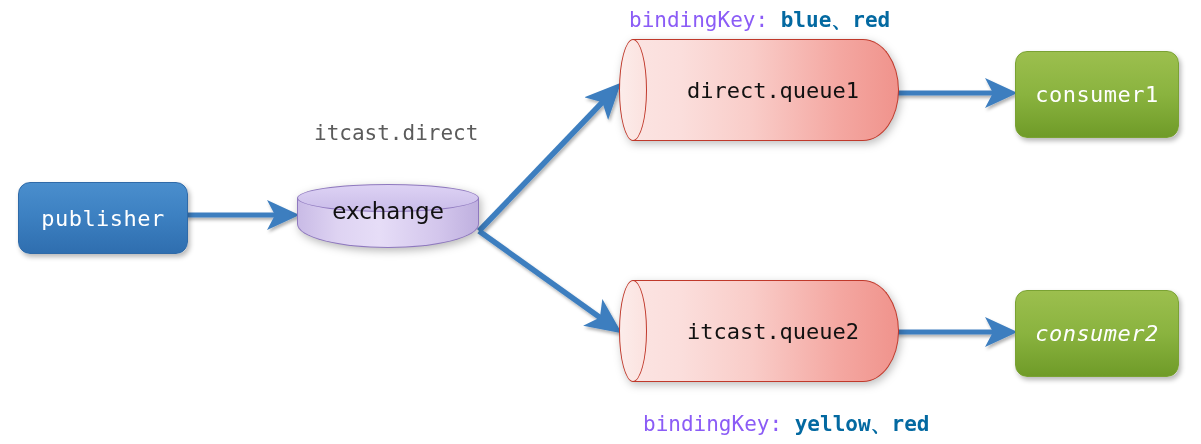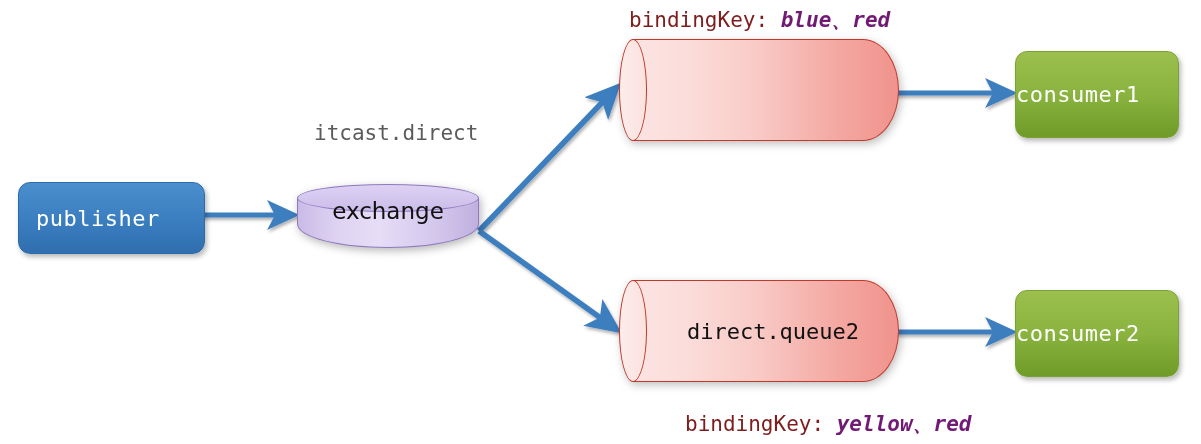--- a/index.html
+++ b/index.html
@@ -21,20 +21,21 @@
     position: relative;
     z-index: 3;
     white-space: nowrap;
   }
 
   
   .rbox {
     position: absolute;
     display: flex;
     align-items: center;
+    justify-content: center;
     border-radius: 12px;
     box-shadow: 2px 3px 5px rgba(0,0,0,0.28);
     color: #ffffff;
     font-size: 22px;
     letter-spacing: 0.5px;
     z-index: 4;
   }
   .rbox.publisher {
     background: linear-gradient(180deg, #4a8ecd 0%, #3d81c2 45%, #2f6eaf 100%);
     border: 1px solid #2f6aa8;
@@ -129,26 +130,25 @@
 
   
   .caption {
     position: absolute;
     font-size: 21px;
     color: #5b5b5b;
     white-space: nowrap;
     z-index: 5;
   }
   .caption .key {
-    color: #7f1d1d;
+    color: #8b5cf6;
   }
   .caption .val {
-    color: #701a75;
+    color: #0369a1;
     font-weight: bold;
-    font-style: italic;
   }
 
   
   #arrows {
     position: absolute;
     left: 0; top: 0;
     width: 1201px;
     height: 444px;
     z-index: 2;
   }
@@ -179,55 +179,58 @@
 
       <line x1="896" y1="332" x2="1011" y2="332" stroke="#3d7ebf" stroke-width="5" marker-end="url(#ah)"></line>
     </g>
   </svg>
 
   <div class="caption" style="left:629px; top:6px;">
     <span class="key">bindingKey: </span>
     <span class="val">blue、red</span>
   </div>
 
-  <div class="caption" style="left:643px; top:410px;margin-left:42px;">
+  <div class="caption" style="left:643px; top:410px;">
     <span class="key">bindingKey: </span>
     <span class="val">yellow、red</span>
   </div>
 
   <div class="caption" style="left:314px; top:121px;">
     <span>itcast.direct</span>
   </div>
 
-  <div class="rbox publisher" style="left:18px; top:182px; width:168px; height:70px;padding-left:17px;">
+  <div class="rbox publisher" style="left:18px; top:182px; width:168px; height:70px;">
     <span class="node-label">publisher</span>
   </div>
 
   <div class="vcyl" style="left:297px; top:184px; width:182px; height:64px;">
     <div class="body"></div>
     <div class="top"></div>
     <div class="vtext">
       <span class="node-label">exchange</span>
     </div>
   </div>
 
   <div class="hcyl" style="left:619px; top:39px; width:280px; height:102px;">
     <div class="body"></div>
     <div class="cap"></div>
+    <div class="htext">
+      <span class="node-label">direct.queue1</span>
+    </div>
   </div>
 
   <div class="hcyl" style="left:619px; top:280px; width:280px; height:102px;">
     <div class="body"></div>
     <div class="cap"></div>
     <div class="htext">
-      <span class="node-label">direct.queue2</span>
+      <span class="node-label">itcast.queue2</span>
     </div>
   </div>
 
   <div class="rbox consumer" style="left:1015px; top:51px; width:162px; height:85px;">
     <span class="node-label">consumer1</span>
   </div>
 
-  <div class="rbox consumer" style="left:1015px; top:290px; width:162px; height:85px;">
+  <div class="rbox consumer" style="left:1015px; top:290px; width:162px; height:85px;font-style:italic;">
     <span class="node-label">consumer2</span>
   </div>
 
 </div>
 
 </body></html>

